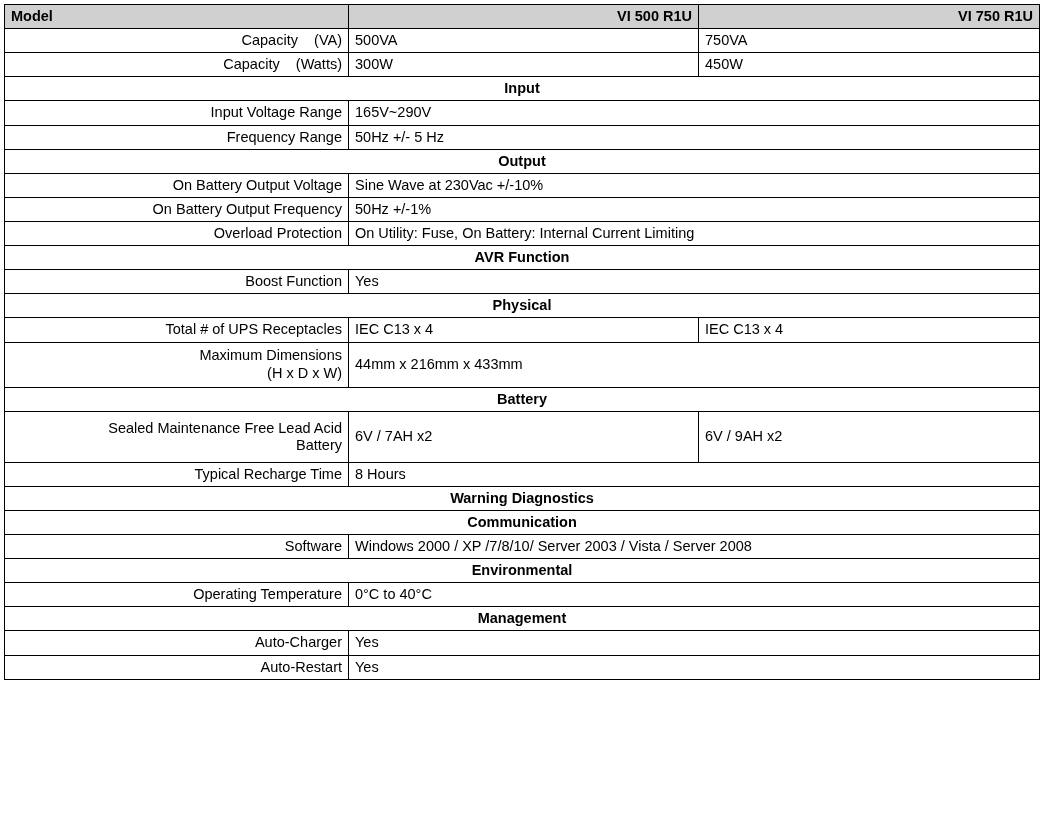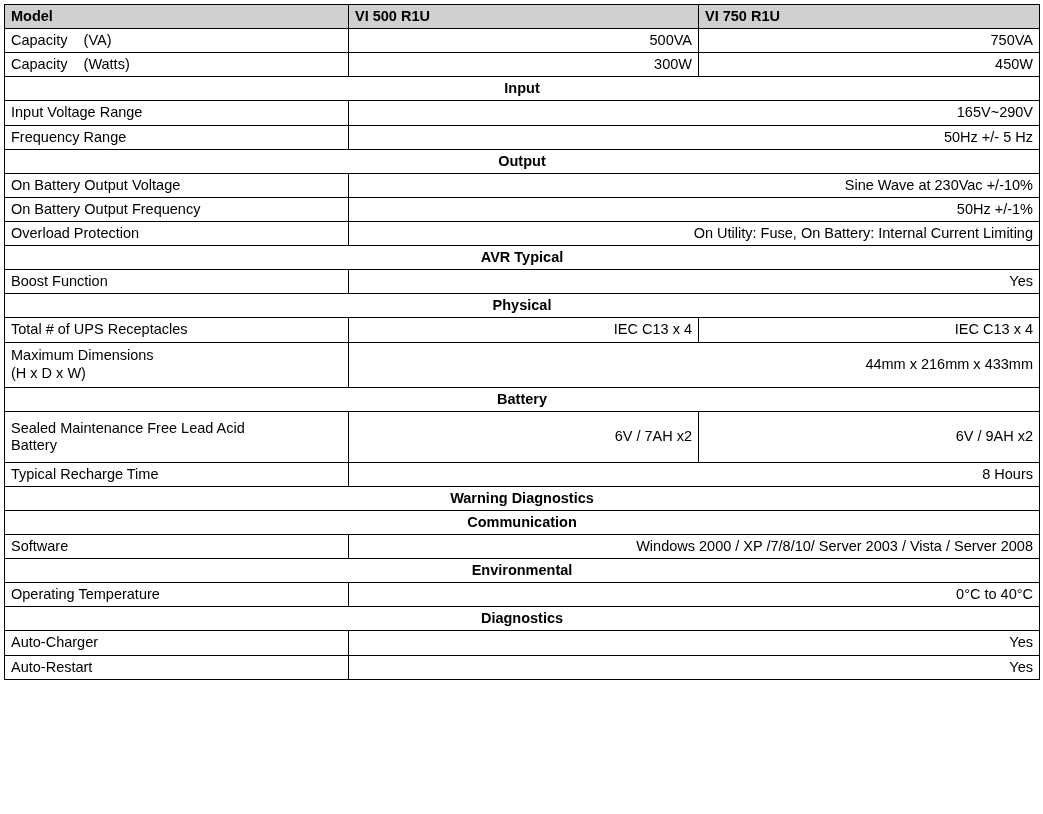--- a/index.html
+++ b/index.html
@@ -35,30 +35,30 @@
   col.c-label { width: 344px; }
   col.c-m1    { width: 350px; }
   col.c-m2    { width: 341px; }
 
   
   td.head {
     background: #d0d0d0;
     font-weight: bold;
   }
   td.head-label { text-align: left; }
-  td.head-model { text-align: left; }
+  td.head-model { text-align: right; }
 
   
   td.section {
     font-weight: bold;
     text-align: center;
   }
 
-  td.label   { text-align: left; margin-top: 44px; }
-  td.value   { text-align: right; }
+  td.label   { text-align: right; margin-top: 44px; }
+  td.value   { text-align: left; }
 
   
   td.twoline { white-space: normal; }
   td.twoline .l1, td.twoline .l2 { display: block; }
 
   .tall td { height: 38px; }
   .xtall td { height: 44px; }
 </style>
 </head>
 <body>
@@ -117,21 +117,21 @@
         <td class="label">On Battery Output Frequency</td>
         <td class="value" colspan="2">50Hz +/-1%</td>
       </tr>
 
       <tr>
         <td class="label">Overload Protection</td>
         <td class="value" colspan="2">On Utility: Fuse, On Battery: Internal Current Limiting</td>
       </tr>
 
       <tr>
-        <td class="section" colspan="3">AVR Typical</td>
+        <td class="section" colspan="3">AVR Function</td>
       </tr>
 
       <tr>
         <td class="label">Boost Function</td>
         <td class="value" colspan="2">Yes</td>
       </tr>
 
 
       <tr>
         <td class="section" colspan="3">Physical</td>
@@ -182,21 +182,21 @@
         <td class="section" colspan="3">Environmental</td>
       </tr>
 
       <tr>
         <td class="label">Operating Temperature</td>
         <td class="value" colspan="2">0°C to 40°C</td>
       </tr>
 
 
       <tr>
-        <td class="section" colspan="3">Diagnostics</td>
+        <td class="section" colspan="3">Management</td>
       </tr>
 
       <tr>
         <td class="label">Auto-Charger</td>
         <td class="value" colspan="2">Yes</td>
       </tr>
 
       <tr>
         <td class="label">Auto-Restart</td>
         <td class="value" colspan="2">Yes</td>

